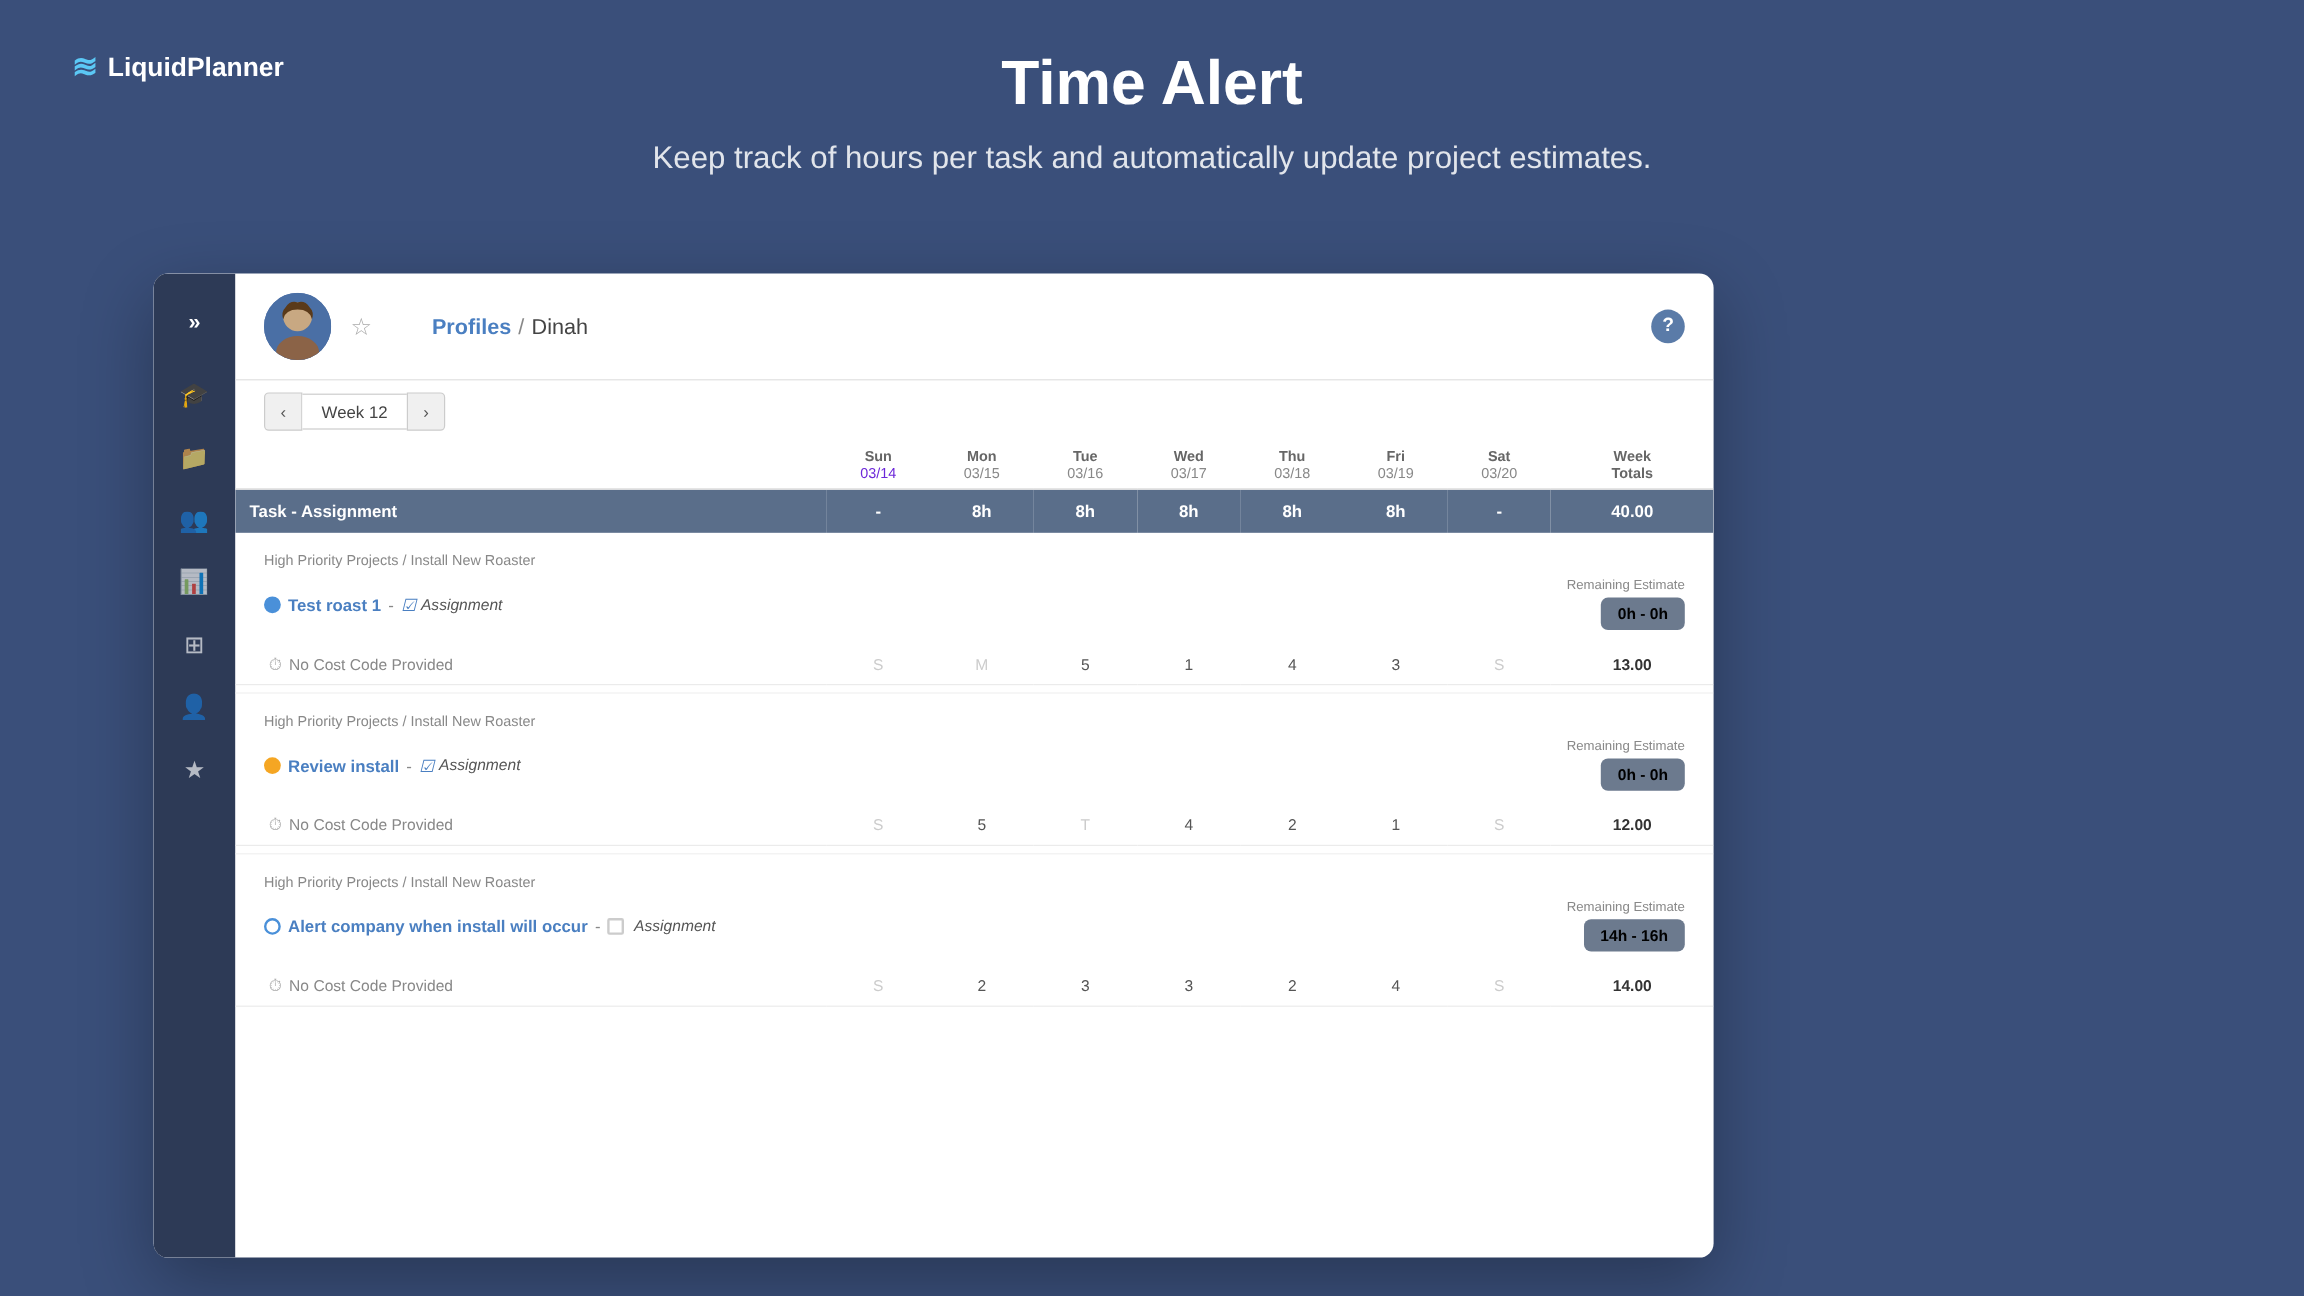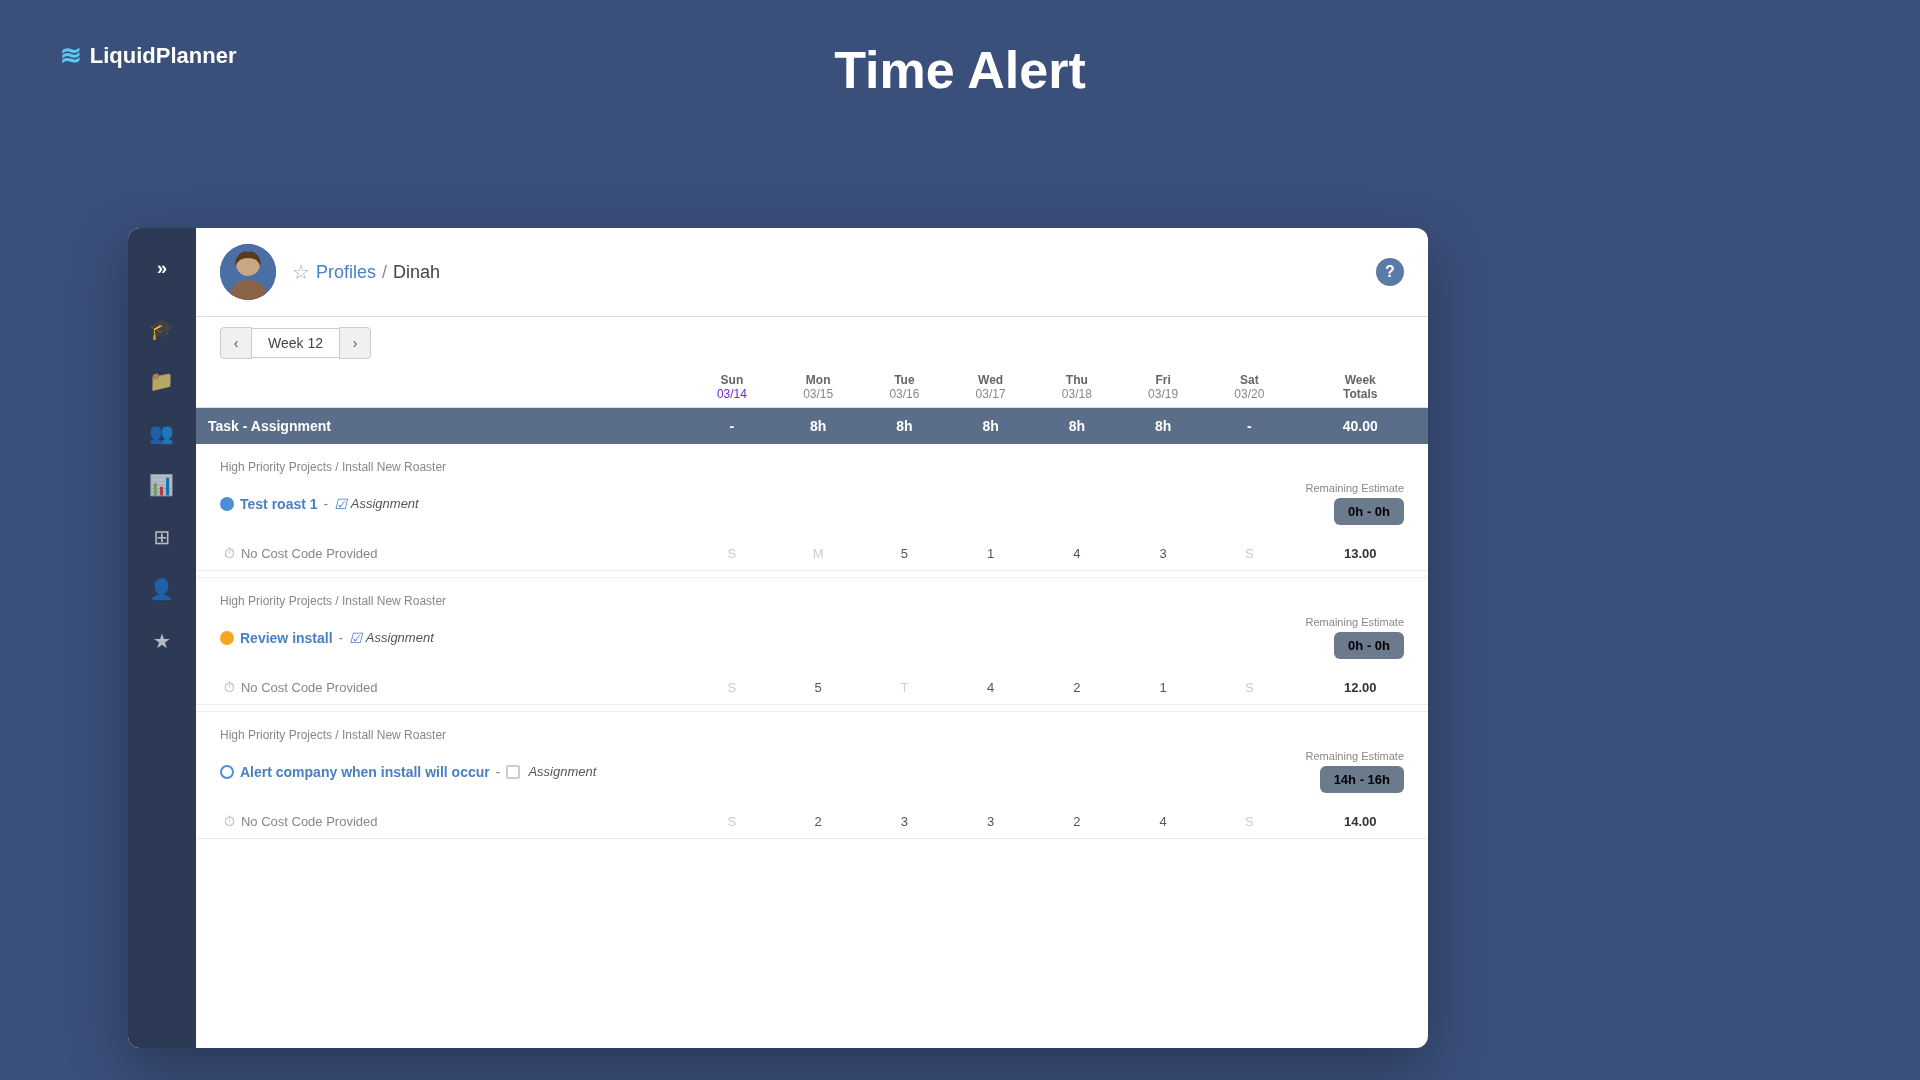--- a/index.html
+++ b/index.html
@@ -131,22 +131,23 @@
       align-items: center;
       gap: 6px;
       font-size: 18px;
     }
     .breadcrumb-star {
       color: #aaa;
       font-size: 20px;
     }
     .breadcrumb-profiles {
       color: #4a7fc1;
-      font-weight: 400;
-      cursor: pointer;
+      font-weight: 700;
+      cursor: pointer;
+      margin-left: 44px;
     }
     .breadcrumb-sep { color: #888; }
     .breadcrumb-name { color: #444; font-weight: 500; }
     .help-icon {
       margin-left: auto;
       width: 28px;
       height: 28px;
       border-radius: 50%;
       background: #5a7ba8;
       color: #fff;
@@ -407,20 +408,21 @@
     
     .timesheet-area::-webkit-scrollbar { width: 8px; }
     .timesheet-area::-webkit-scrollbar-track { background: #f0f0f0; }
     .timesheet-area::-webkit-scrollbar-thumb { background: #bbb; border-radius: 4px; }
   </style>
 </head>
 <body>
 
 <div class="hero">
   <div class="hero-title">Time Alert</div>
+  <div class="hero-subtitle">Keep track of hours per task and automatically update project estimates.</div>
 </div>
 
 <div class="logo">
   <span class="logo-icon">≋</span>
   <span><span class="bold">Liquid</span><span>Planner</span></span>
 </div>
 
 <div class="main-panel">
 
   <div class="sidebar">

